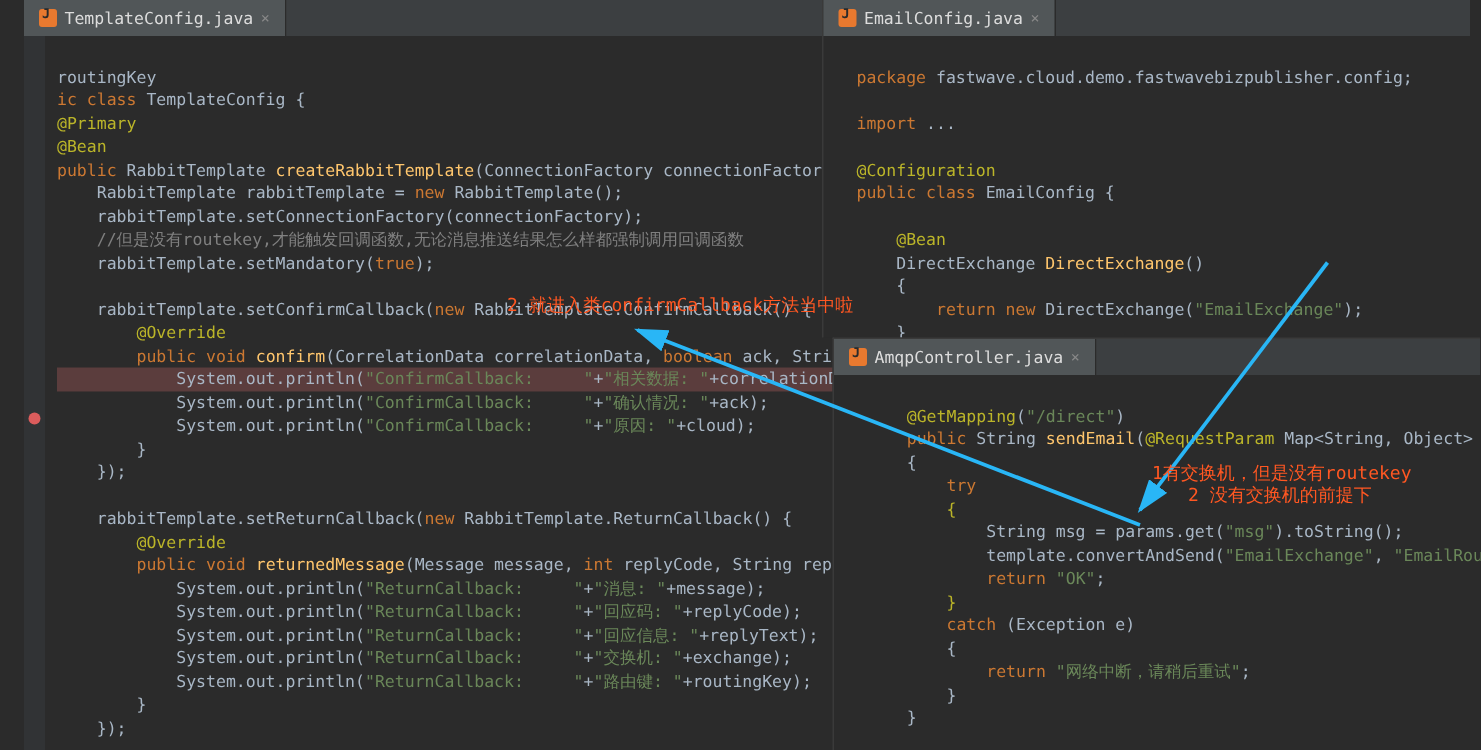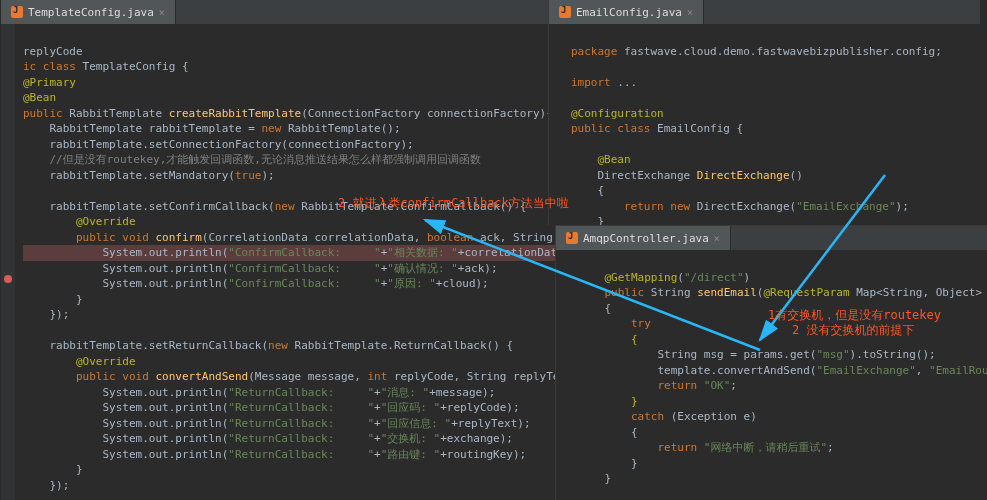--- a/index.html
+++ b/index.html
@@ -1,18 +1,18 @@
 <!DOCTYPE html>
 <html><head>
 <meta charset="utf-8">
 <style>
 *{margin:0;padding:0;box-sizing:border-box}
 body{background:#2b2b2b;font-family:'Menlo','Consolas',monospace;font-size:11px;overflow:hidden;width:987px;height:500px;position:relative}
 .pane{position:absolute;background:#2b2b2b}
-.left-pane{left:1px;top:0;width:555px;height:500px}
+.left-pane{left:16px;top:0;width:555px;height:500px}
 .right-top{left:548px;top:0;width:432px;height:225px;border-left:1px solid #3a3a3a}
 .right-bot{left:555px;top:225px;width:432px;height:275px;border-left:1px solid #3a3a3a;border-top:1px solid #3a3a3a}
 .tab-bar{height:24px;background:#3c3f41;display:flex;align-items:center}
 .tab{height:24px;padding:0 10px;display:flex;align-items:center;gap:5px;background:#4e5254;color:#bbb;font-size:11px;border-right:1px solid #2b2b2b}
 .tab.active{background:#515658;color:#ddd}
 .icon-java{width:12px;height:12px;background:#e8792f;border-radius:2px;display:inline-block;position:relative}
 .icon-java::after{content:'J';position:absolute;left:2px;top:-1px;color:#2b2b2b;font-size:9px;font-weight:bold}
 .close{color:#888;font-size:10px}
 .code{padding:4px 0 4px 8px;line-height:15.5px;white-space:pre;color:#a9b7c6;font-size:11px;margin-left:14px}
 .kw{color:#cc7832}
@@ -34,42 +34,42 @@
     <div class="tab active">
       <span class="icon-java"></span>
       <span>TemplateConfig.java</span>
       <span class="close">×</span>
     </div>
   </div>
   <div class="gutter">
       <div class="bp"></div>
     </div>
   <div class="code">
-<span>replyCode</span>
+<span>routingKey</span>
 <span class="kw">ic class</span><span> TemplateConfig {</span>
 <span class="ann">@Primary</span>
 <span class="ann">@Bean</span>
 <span class="kw">public</span><span> RabbitTemplate </span><span class="method">createRabbitTemplate</span><span>(ConnectionFactory connectionFactory){</span>
 <span>    RabbitTemplate rabbitTemplate = </span><span class="kw">new</span><span> RabbitTemplate();</span>
 <span>    rabbitTemplate.setConnectionFactory(connectionFactory);</span>
 <span class="cmt">    //但是没有routekey,才能触发回调函数,无论消息推送结果怎么样都强制调用回调函数</span>
 <span>    rabbitTemplate.setMandatory(</span><span class="kw">true</span><span>);</span>
 
 <span>    rabbitTemplate.setConfirmCallback(</span><span class="kw">new</span><span> RabbitTemplate.ConfirmCallback() {</span>
         <span class="ann">@Override</span>
         <span class="kw">public void</span><span class="method"> confirm</span><span>(CorrelationData correlationData, </span><span class="kw">boolean</span><span> ack, String cause){</span>
 <span class="highlight"><span>            System.out.println(</span><span class="str">"ConfirmCallback:     "</span><span>+</span><span class="str">"相关数据: "</span><span>+correlationData);</span></span>
 <span>            System.out.println(</span><span class="str">"ConfirmCallback:     "</span><span>+</span><span class="str">"确认情况: "</span><span>+ack);</span>
 <span>            System.out.println(</span><span class="str">"ConfirmCallback:     "</span><span>+</span><span class="str">"原因: "</span><span>+cloud);</span>
 <span>        }</span>
 <span>    });</span>
 
 <span>    rabbitTemplate.setReturnCallback(</span><span class="kw">new</span><span> RabbitTemplate.ReturnCallback() {</span>
         <span class="ann">@Override</span>
-        <span class="kw">public void</span><span class="method"> convertAndSend</span><span>(Message message, </span><span class="kw">int</span><span> replyCode, String replyText, String</span>
+        <span class="kw">public void</span><span class="method"> returnedMessage</span><span>(Message message, </span><span class="kw">int</span><span> replyCode, String replyText, String</span>
 <span>            System.out.println(</span><span class="str">"ReturnCallback:     "</span><span>+</span><span class="str">"消息: "</span><span>+message);</span>
 <span>            System.out.println(</span><span class="str">"ReturnCallback:     "</span><span>+</span><span class="str">"回应码: "</span><span>+replyCode);</span>
 <span>            System.out.println(</span><span class="str">"ReturnCallback:     "</span><span>+</span><span class="str">"回应信息: "</span><span>+replyText);</span>
 <span>            System.out.println(</span><span class="str">"ReturnCallback:     "</span><span>+</span><span class="str">"交换机: "</span><span>+exchange);</span>
 <span>            System.out.println(</span><span class="str">"ReturnCallback:     "</span><span>+</span><span class="str">"路由键: "</span><span>+routingKey);</span>
 <span>        }</span>
 <span>    });</span></div>
 </div>
 
 <div class="pane right-top">

